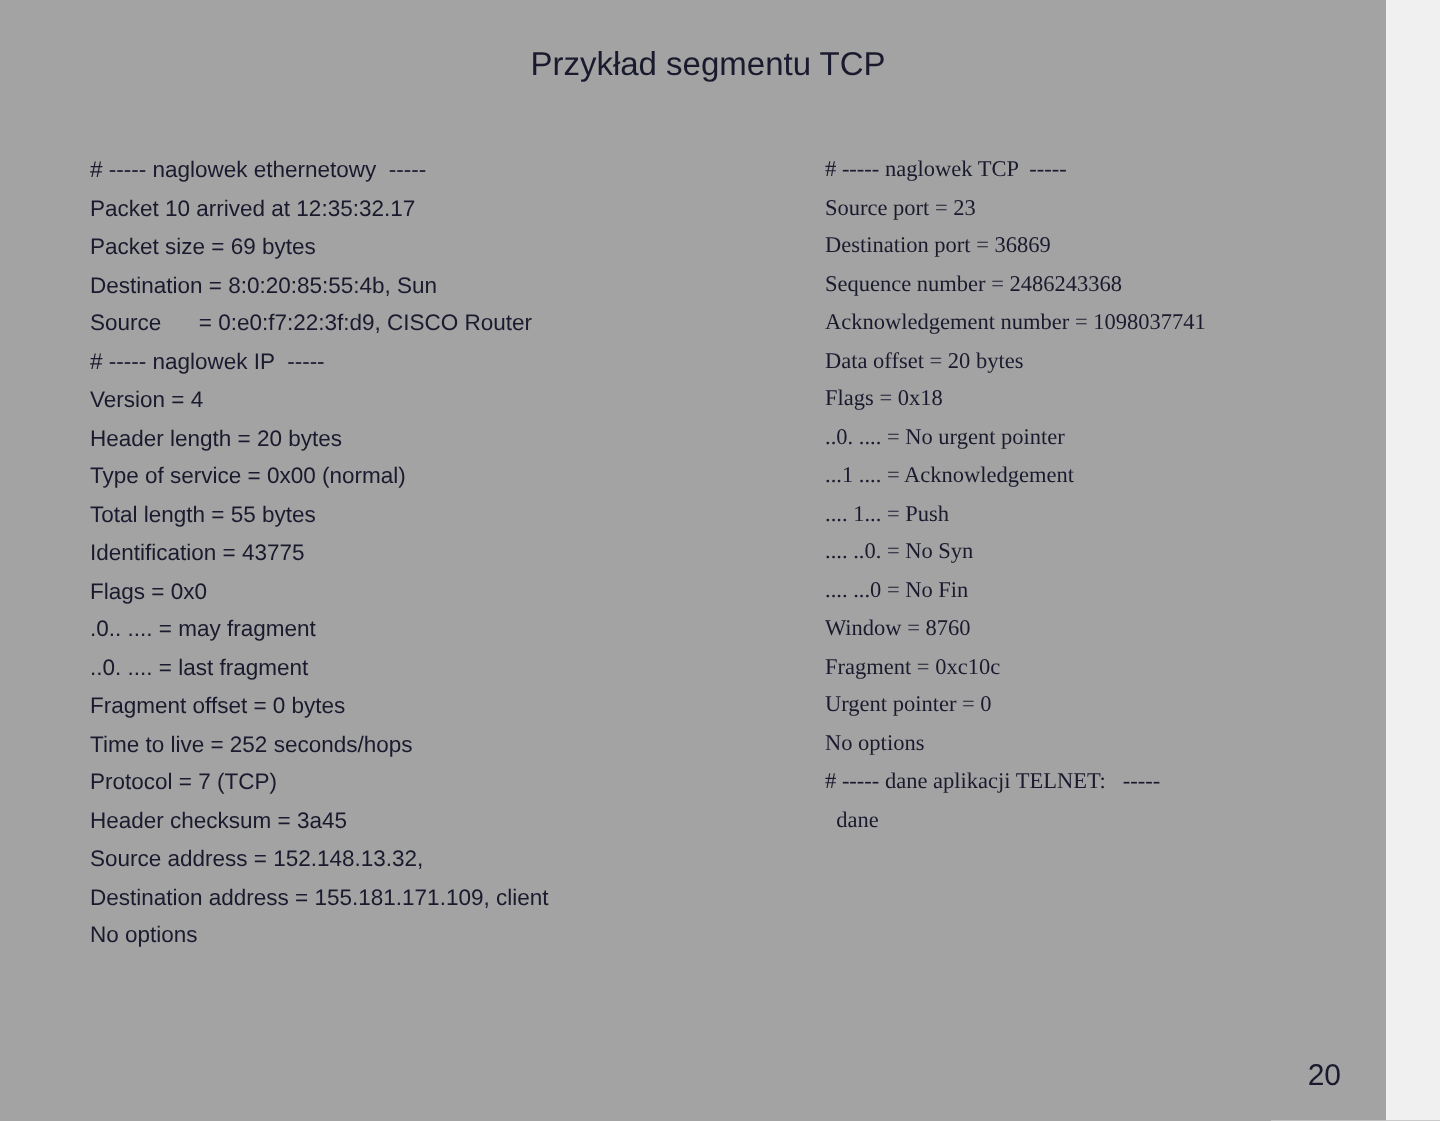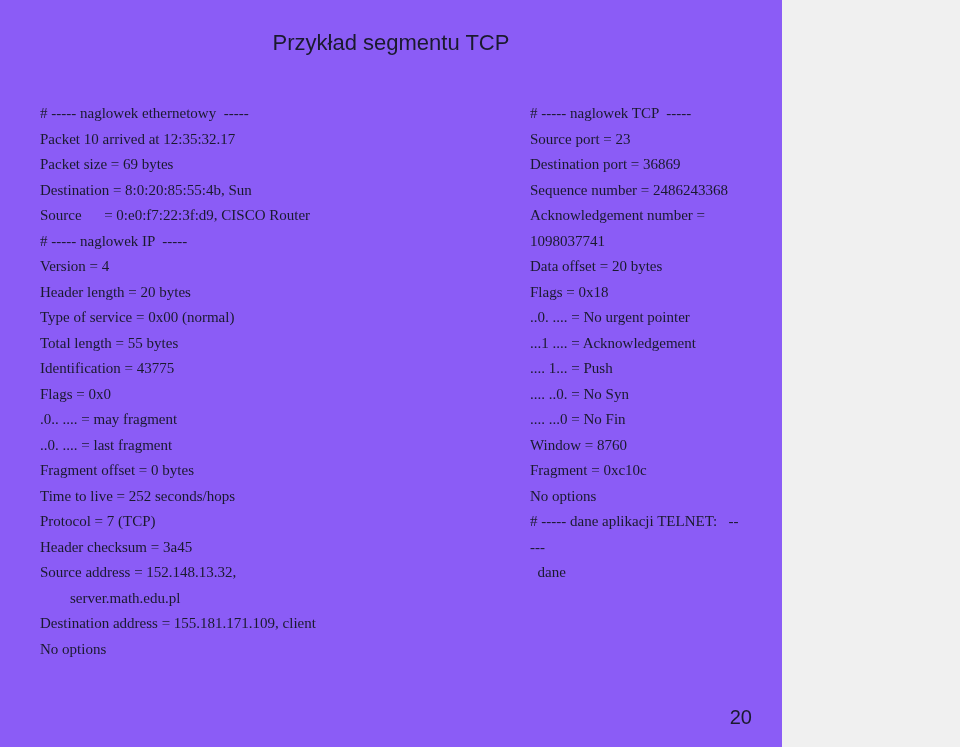--- a/index.html
+++ b/index.html
@@ -12,25 +12,25 @@
       background-color: #f0f0f0;
       font-family: Arial, sans-serif;
       font-size: 15px;
       color: #1a1a2e;
       width: 960px;
       min-height: 747px;
       position: relative;
     }
 
     .slide {
-      background-color: #8b5cf6;
-      width: 782px;
+      background-color: #a3a3a3;
+      width: 924px;
       min-height: 747px;
       position: relative;
-      padding: 30px 40px 50px 40px;
+      padding: 30px 40px 50px 60px;
     }
 
     .title {
       text-align: center;
       font-size: 22px;
       font-weight: normal;
       color: #1a1a2e;
       margin-bottom: 35px;
       padding-bottom: 10px;
     }
@@ -38,21 +38,20 @@
     .content-area {
       display: flex;
       flex-direction: row;
       gap: 20px;
       align-items: flex-start;
     }
 
     .left-column {
       flex: 0 0 460px;
       max-width: 460px;
-      font-family: Liberation Serif, serif;
     }
 
     .right-column {
       flex: 1;
       padding-left: 10px;
       font-family: Liberation Serif, serif;
     }
 
     .text-line {
       line-height: 1.7;
@@ -89,39 +88,39 @@
         <div class="text-line">Total length = 55 bytes</div>
         <div class="text-line">Identification = 43775</div>
         <div class="text-line">Flags = 0x0</div>
         <div class="text-line">.0.. .... = may fragment</div>
         <div class="text-line">..0. .... = last fragment</div>
         <div class="text-line">Fragment offset = 0 bytes</div>
         <div class="text-line">Time to live = 252 seconds/hops</div>
         <div class="text-line">Protocol = 7 (TCP)</div>
         <div class="text-line">Header checksum = 3a45</div>
         <div class="text-line">Source address = 152.148.13.32,</div>
-        <div class="text-line">        server.math.edu.pl</div>
         <div class="text-line">Destination address = 155.181.171.109, client</div>
         <div class="text-line">No options</div>
       </div>
     <div class="right-column" id="right-col">
     <div class="text-line"># ----- naglowek TCP  -----</div>
         <div class="text-line">Source port = 23</div>
         <div class="text-line">Destination port = 36869</div>
         <div class="text-line">Sequence number = 2486243368</div>
         <div class="text-line">Acknowledgement number = 1098037741</div>
         <div class="text-line">Data offset = 20 bytes</div>
         <div class="text-line">Flags = 0x18</div>
         <div class="text-line">..0. .... = No urgent pointer</div>
         <div class="text-line">...1 .... = Acknowledgement</div>
         <div class="text-line">.... 1... = Push</div>
         <div class="text-line">.... ..0. = No Syn</div>
         <div class="text-line">.... ...0 = No Fin</div>
         <div class="text-line">Window = 8760</div>
         <div class="text-line">Fragment = 0xc10c</div>
+        <div class="text-line">Urgent pointer = 0</div>
         <div class="text-line">No options</div>
         <div class="text-line"># ----- dane aplikacji TELNET:   -----</div>
         <div class="text-line">  dane</div>
       </div>
   </div>
 
   <div class="page-number">20</div>
 </div>
 
 </body></html>

